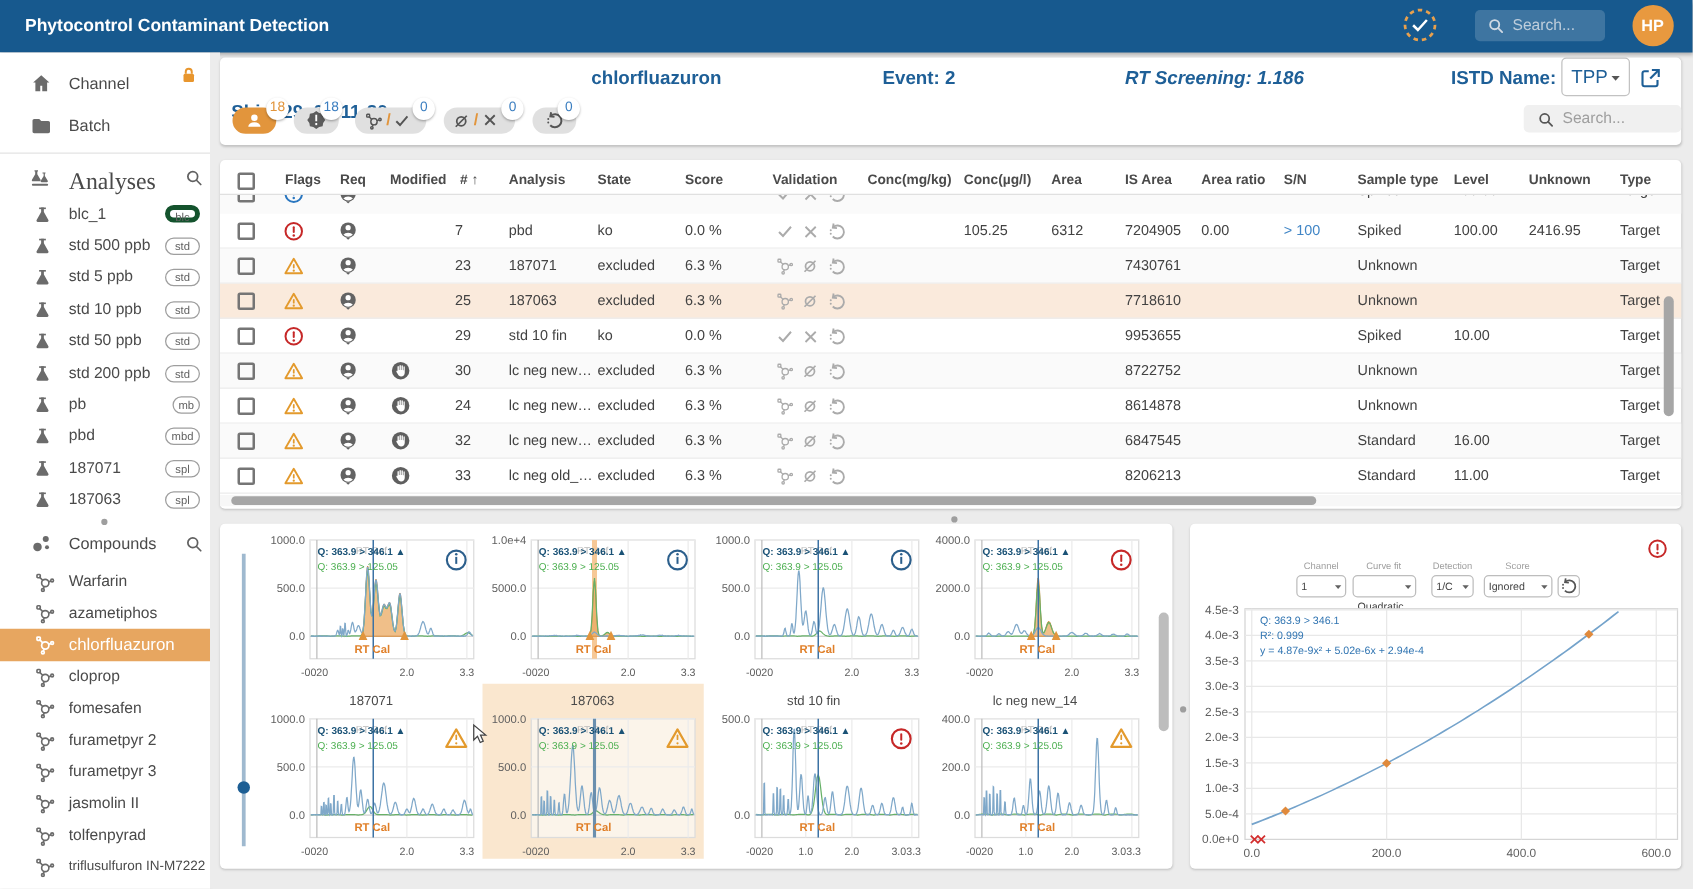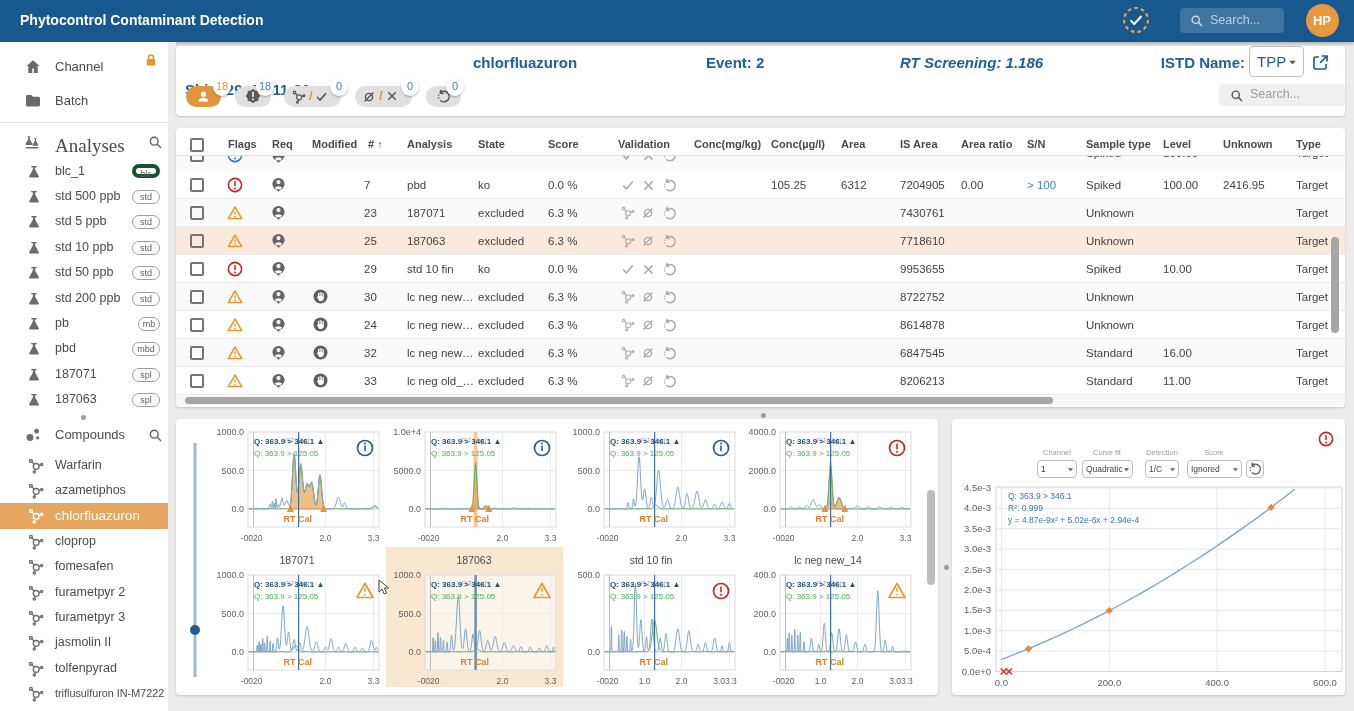--- a/index.html
+++ b/index.html
@@ -906,21 +906,21 @@
       <circle cx="8" cy="11.4" r="1" fill="#C62828"></circle>
     </svg>
     <div class="t" style="left:1027px;top:448px;width:60px;text-align:center;font-size:7.5px;color:#9e9e9e;">Channel</div>
     <div class="abs" style="left:1037px;top:460px;width:40px;height:18px;border:1px solid #bdbdbd;border-radius:4px;background:#fff"></div>
     <div class="t" style="left:1041px;top:464px;font-size:8.5px;color:#424242;">1</div>
     <svg class="abs" style="left:1067px;top:466px" width="7" height="7" viewBox="0 0 9 9">
       <path d="M1.2 2.8h6.6L4.5 6.6z" fill="#616161"></path>
     </svg>
     <div class="t" style="left:1077px;top:448px;width:60px;text-align:center;font-size:7.5px;color:#9e9e9e;">Curve fit</div>
     <div class="abs" style="left:1082px;top:460px;width:51px;height:18px;border:1px solid #bdbdbd;border-radius:4px;background:#fff"></div>
-    <div class="t" style="left:1086px;top:464px;font-size:8.5px;color:#424242;">Quadratic</div>
+    <div class="t" style="left:1086px;top:480px;font-size:8.5px;color:#424242;">Quadratic</div>
     <svg class="abs" style="left:1123px;top:466px" width="7" height="7" viewBox="0 0 9 9">
       <path d="M1.2 2.8h6.6L4.5 6.6z" fill="#616161"></path>
     </svg>
     <div class="t" style="left:1132px;top:448px;width:60px;text-align:center;font-size:7.5px;color:#9e9e9e;">Detection</div>
     <div class="abs" style="left:1145px;top:460px;width:34px;height:18px;border:1px solid #bdbdbd;border-radius:4px;background:#fff"></div>
     <div class="t" style="left:1149px;top:464px;font-size:8.5px;color:#424242;">1/C</div>
     <svg class="abs" style="left:1169px;top:466px" width="7" height="7" viewBox="0 0 9 9">
       <path d="M1.2 2.8h6.6L4.5 6.6z" fill="#616161"></path>
     </svg>
     <div class="t" style="left:1184px;top:448px;width:60px;text-align:center;font-size:7.5px;color:#9e9e9e;">Score</div>

